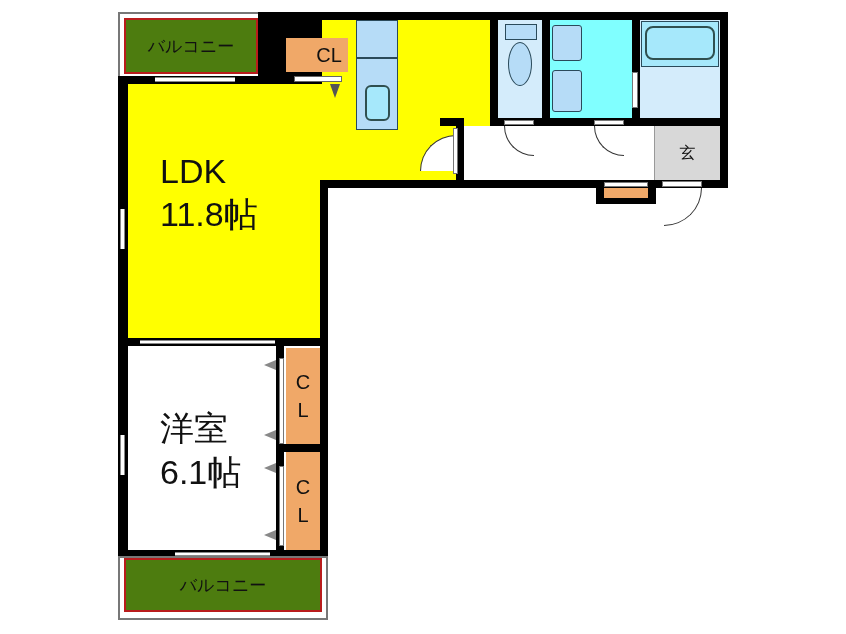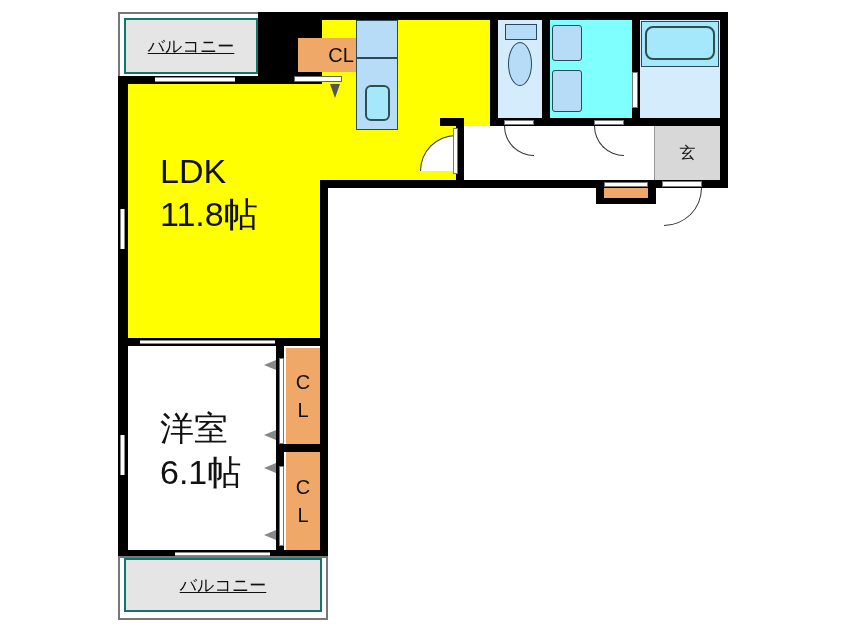--- a/index.html
+++ b/index.html
@@ -1,21 +1,21 @@
 <!DOCTYPE html>
 <html><head>
 <meta charset="utf-8">
 <style>
   html, body { margin:0; padding:0; background:#ffffff; }
   body { width:846px; height:634px; position:relative; overflow:hidden; font-family:"Liberation Sans", sans-serif; }
   .abs { position:absolute; box-sizing:border-box; }
   .wall { background:#000; }
   .yellow { background:#ffff00; }
   .white { background:#ffffff; }
-  .balcony { background:#e5e5e5; border:2px solid #0f766e;text-decoration:underline; }
+  .balcony { background:#4d7c0f; border:2px solid #b91c1c; }
   .balcony-outer { background:#fff; border:2px solid #777; }
   .cl { background:#f0a868; }
   .wet-light { background:#d4ecfb; }
   .wet-cyan { background:#80ffff; }
   .genkan { background:#d8d8d8; }
   .fixture { background:#b6dcf7; border:1.5px solid #2a4a5a; }
   .fixture-fill { background:#a6e8fb; border:2px solid #2f4f4f; border-radius:6px; }
   .label { display:flex; align-items:center; justify-content:center; color:#111; }
   .window { background:#fff; border-top:1px solid #888; border-bottom:1px solid #888; }
   .vwindow { background:#fff; border-left:1px solid #888; border-right:1px solid #888; }
@@ -40,21 +40,21 @@
 
 <div class="abs wall" style="left:320px;top:180px;width:8px;height:376px;"></div>
 <div class="abs wall" style="left:320px;top:180px;width:148px;height:8px;"></div>
 <div class="abs wall" style="left:490px;top:12px;width:8px;height:112px;"></div>
 <div class="abs wall" style="left:440px;top:118px;width:24px;height:8px;"></div>
 <div class="abs wall" style="left:456px;top:118px;width:8px;height:70px;"></div>
 
 <div class="abs window" style="left:155px;top:77px;width:80px;height:5px;"></div>
 <div class="abs vwindow" style="left:120px;top:209px;width:5px;height:40px;"></div>
 
-<div class="abs cl label" style="left:298px;top:38px;width:62px;height:34px;font-size:20px;padding-left:24px;">
+<div class="abs cl label" style="left:286px;top:38px;width:62px;height:34px;font-size:20px;padding-left:24px;">
   <span>CL</span>
 </div>
 <div class="abs white" style="left:294px;top:76px;width:48px;height:6px;border:1px solid #666;"></div>
 <div class="abs" style="left:330px;top:84px;width:0;height:0;border-left:5px solid transparent;border-right:5px solid transparent;border-top:14px solid #555;"></div>
 
 <div class="abs fixture" style="left:356px;top:20px;width:42px;height:110px;"></div>
 <div class="abs" style="left:356px;top:57px;width:42px;height:2px;background:#2a4a5a;"></div>
 <div class="abs fixture-fill" style="left:365px;top:85px;width:25px;height:36px;"></div>
 
 <div class="abs" style="left:420px;top:135px;width:36px;height:36px;background:#fff;border:1.5px solid #333;border-radius:36px 0 0 0;border-right:none;border-bottom:none;"></div>

